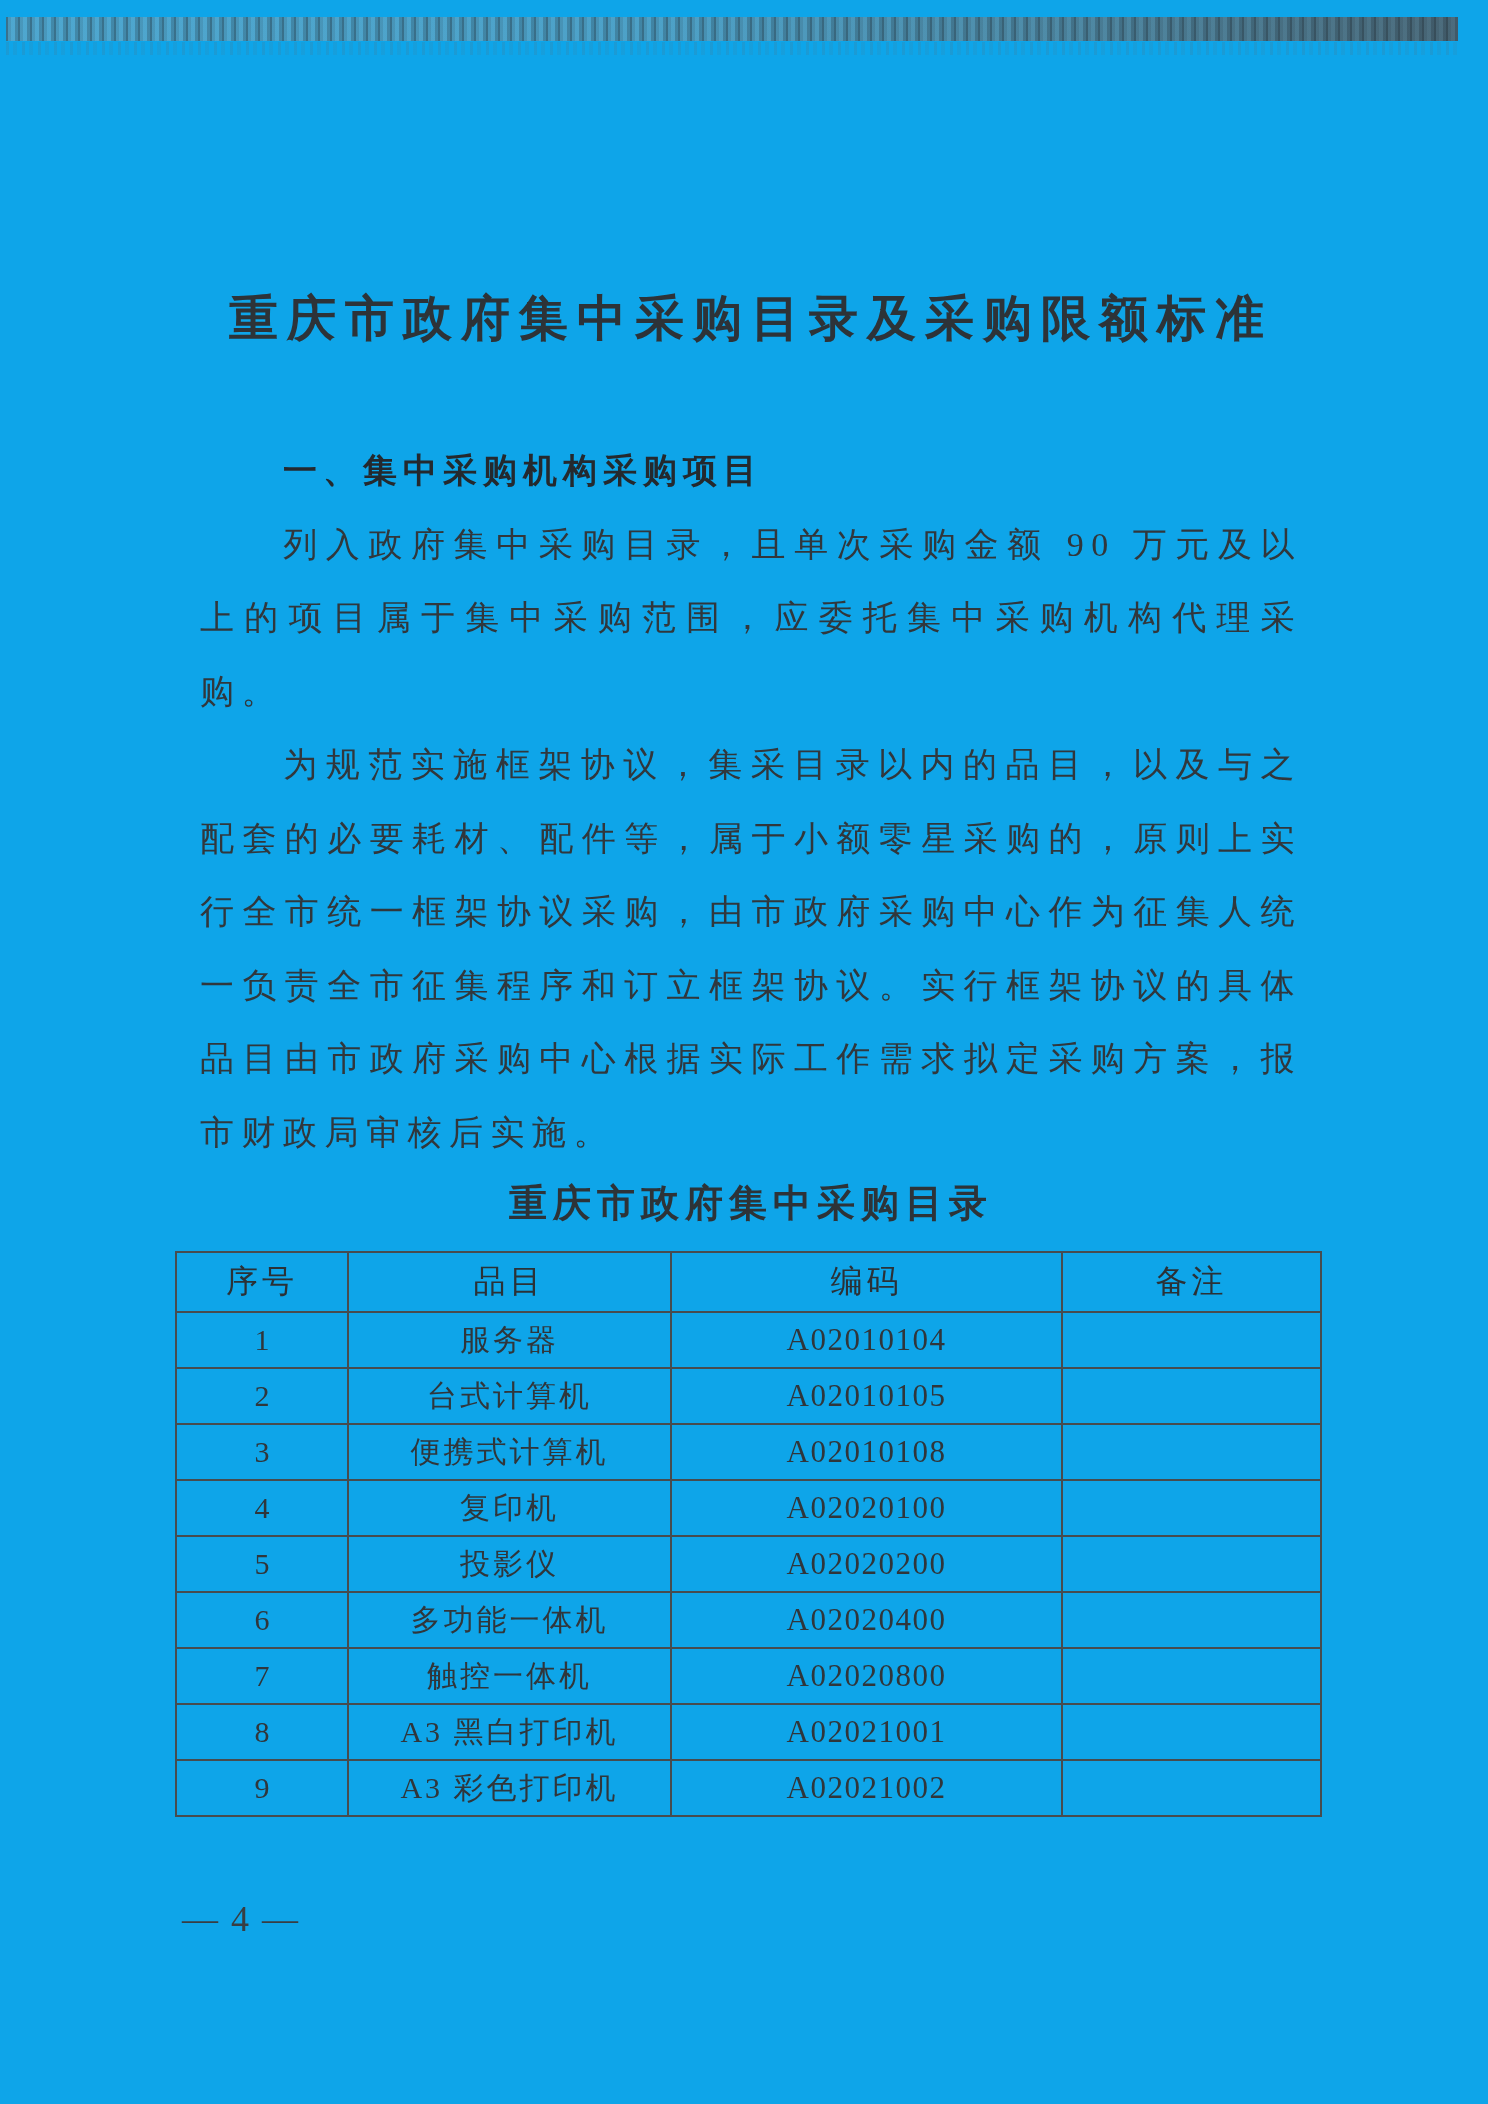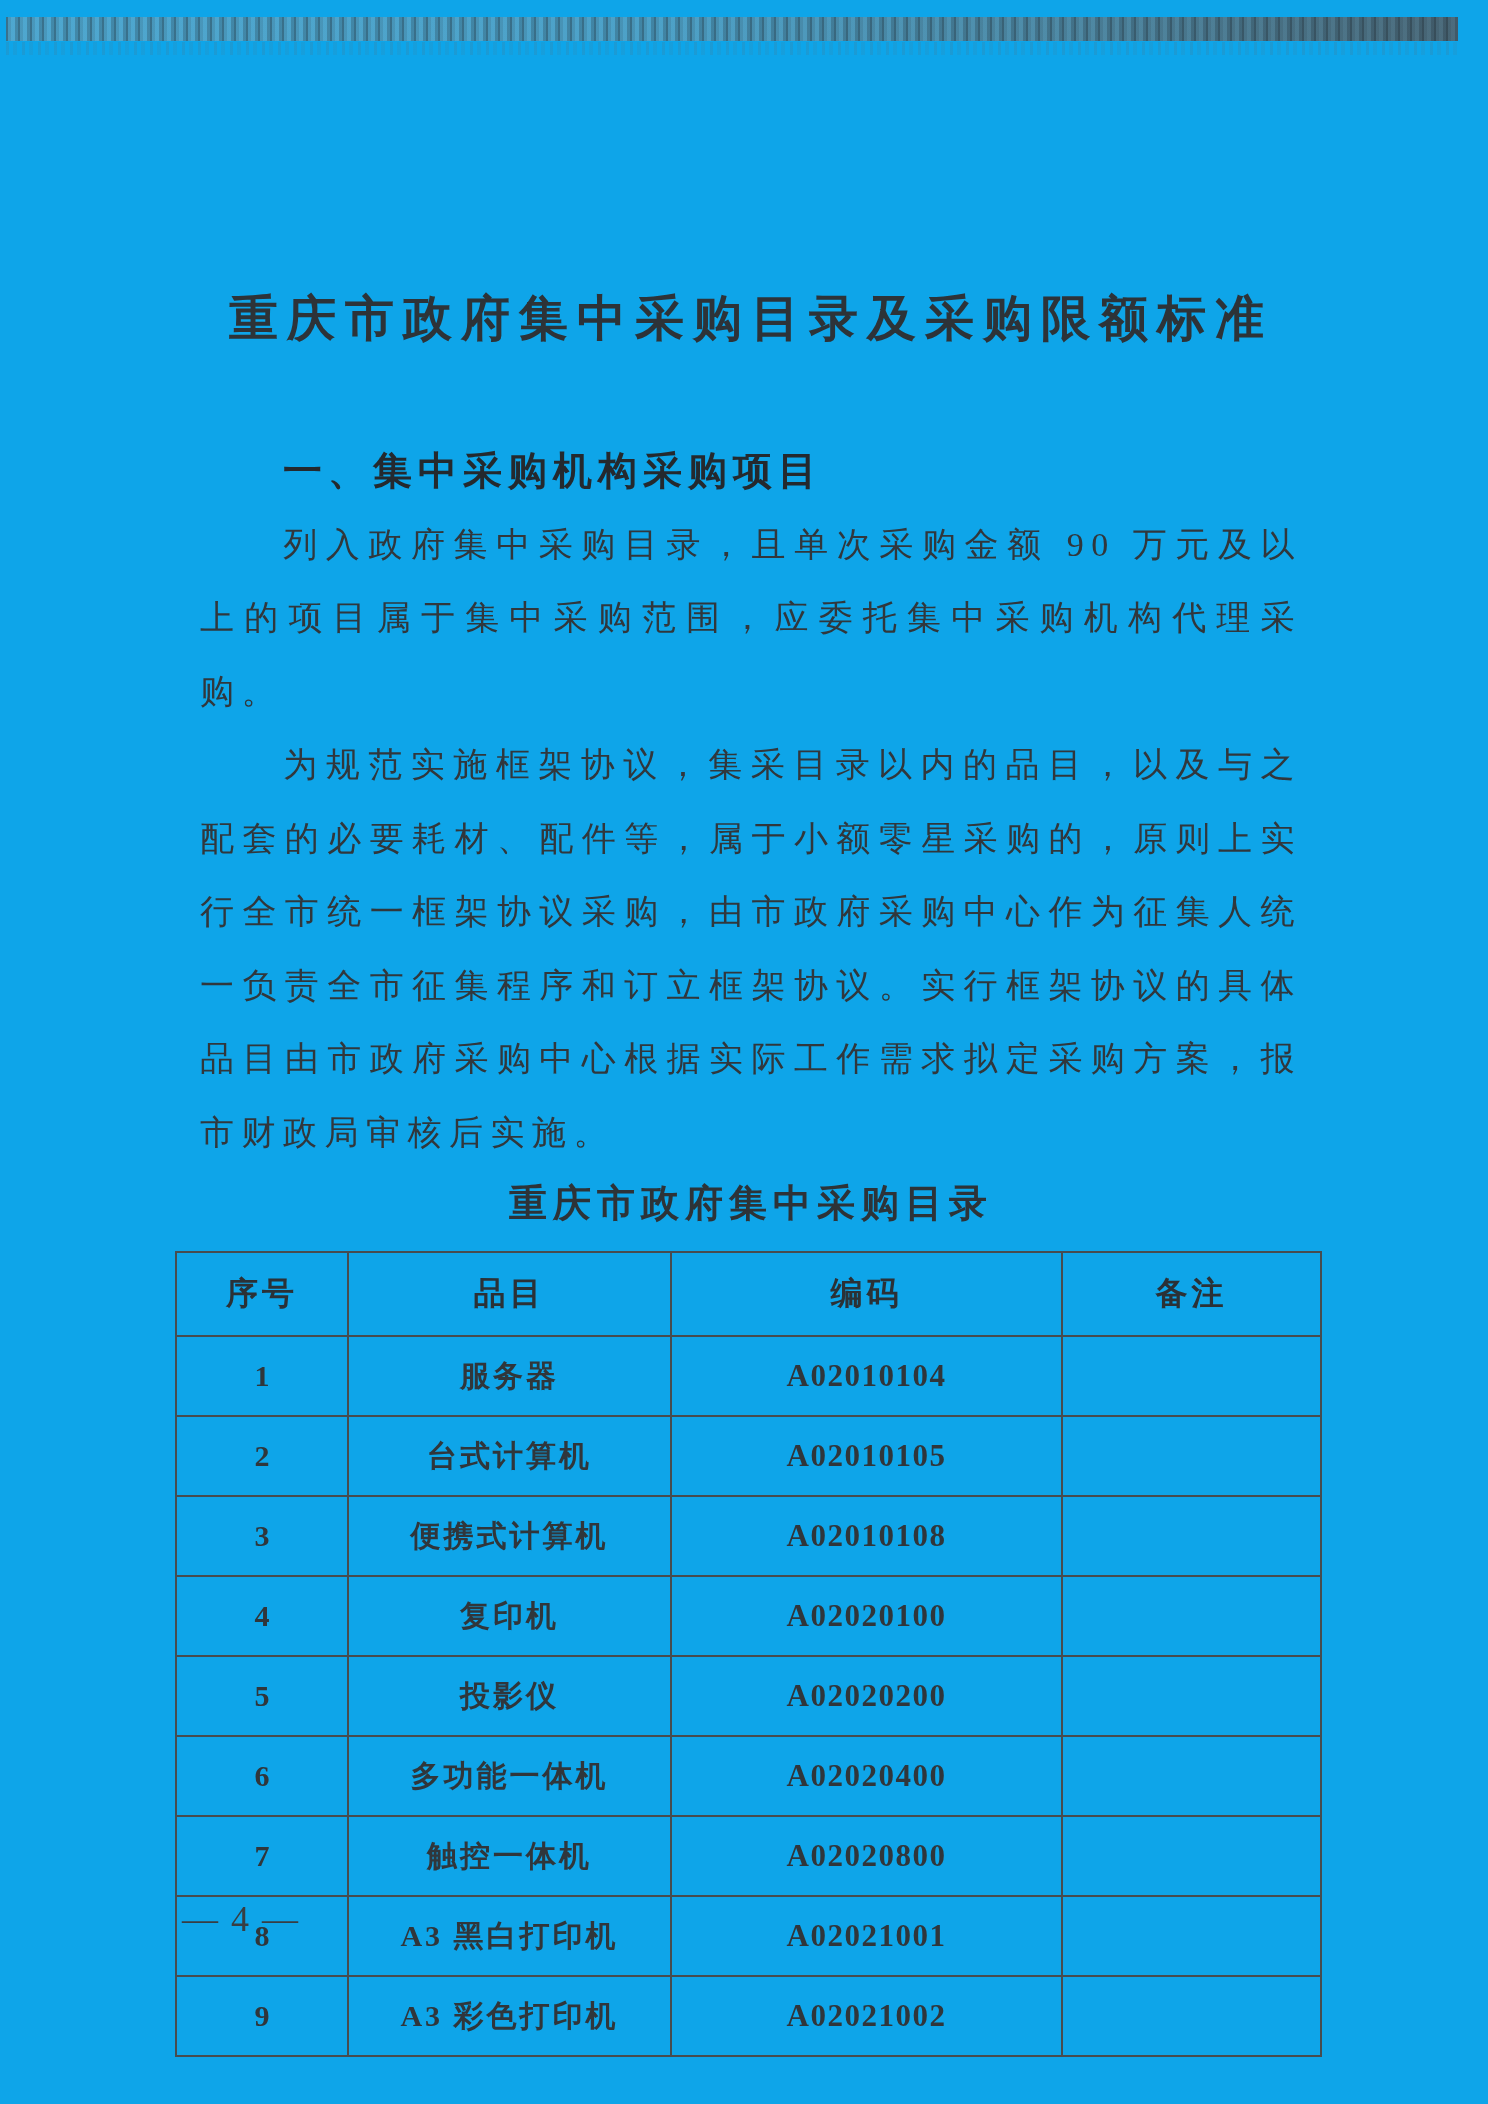--- a/index.html
+++ b/index.html
@@ -73,21 +73,21 @@
   .para {
     margin: 0;
     text-align: justify;
     text-indent: 2.45em;
     letter-spacing: 7.5px;
     color: #31373c;
   }
   .section-heading {
     margin: 0;
     padding-left: 83px;
-    font-size: 39px;
+    font-size: 34px;
     font-weight: 700;
     line-height: 73.5px;
     letter-spacing: 6px;
     color: #24292e;
     font-family: "Liberation Sans", "DejaVu Sans", sans-serif;
   }
   .table-title {
     margin: 6px 0 0 0;
     font-size: 38px;
     font-weight: 700;
@@ -99,24 +99,24 @@
   .catalog-table {
     margin: 20px 0 0 -25px;
     width: 1145px;
     border-collapse: collapse;
     table-layout: fixed;
   }
   .catalog-table th,
   .catalog-table td {
     border: 2px solid #474c4f;
     height: 46px;
-    padding: 16px 4px;
+    padding: 4px 4px;
     text-align: center;
     vertical-align: middle;
-    font-weight: 700;
+    font-weight: 400;
     overflow: hidden;
     white-space: nowrap;
   }
   .catalog-table th {
     font-size: 32px;
     letter-spacing: 4px;
     height: 50px;
     color: #2b3136;
   }
   .catalog-table .category-cell {

